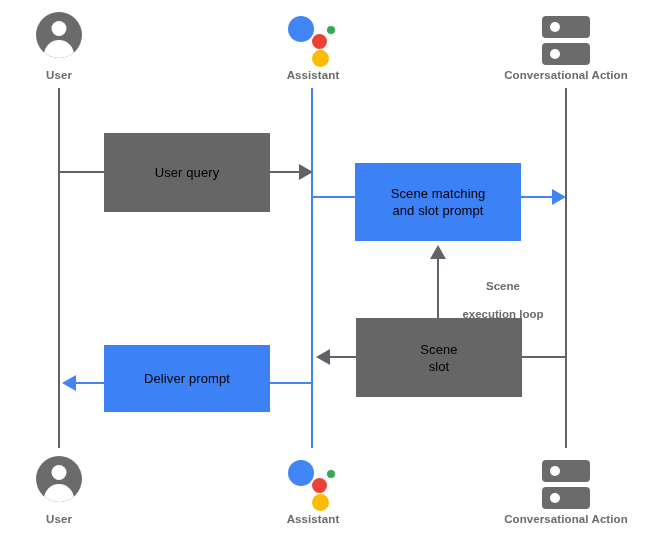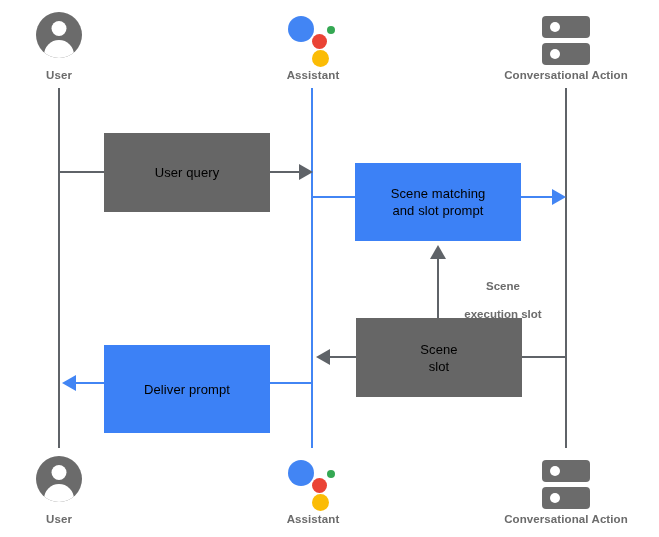--- a/index.html
+++ b/index.html
@@ -249,35 +249,35 @@
   <div class="arrow right-blue" style="left:552px; top:189px;"></div>
   <div class="box blue" style="left:355px; top:163px; width:166px; height:78px; flex-direction:column;">
     <span>Scene matching</span>
     <span>and slot prompt</span>
   </div>
 
   <div class="vline c-gray" style="left:437px; top:258px; height:62px;"></div>
   <div class="arrow up-gray" style="left:430px; top:245px;"></div>
   <div class="annotation" style="left:443px; top:265px; width:120px;">
     <div>Scene</div>
-    <div>execution slot</div>
+    <div>execution loop</div>
   </div>
 
   <div class="hline c-gray" style="left:520px; top:356px; width:46px;"></div>
   <div class="hline c-gray" style="left:329px; top:356px; width:27px;"></div>
   <div class="arrow left-gray" style="left:316px; top:349px;"></div>
   <div class="box gray" style="left:356px; top:318px; width:166px; height:79px; flex-direction:column;">
     <span>Scene</span>
     <span>slot</span>
   </div>
 
   <div class="hline c-blue" style="left:269px; top:382px; width:43px;"></div>
   <div class="hline c-blue" style="left:76px; top:382px; width:29px;"></div>
   <div class="arrow left-blue" style="left:62px; top:375px;"></div>
-  <div class="box blue" style="left:104px; top:345px; width:166px; height:88px;">
+  <div class="box blue" style="left:104px; top:345px; width:166px; height:67px;">
     <span>Deliver prompt</span>
   </div>
 
   <div class="actor" style="left:-11px; top:452px;">
     <div class="actor-icon">
       <div class="avatar">
         <div class="head"></div>
         <div class="body"></div>
       </div>
     </div>

